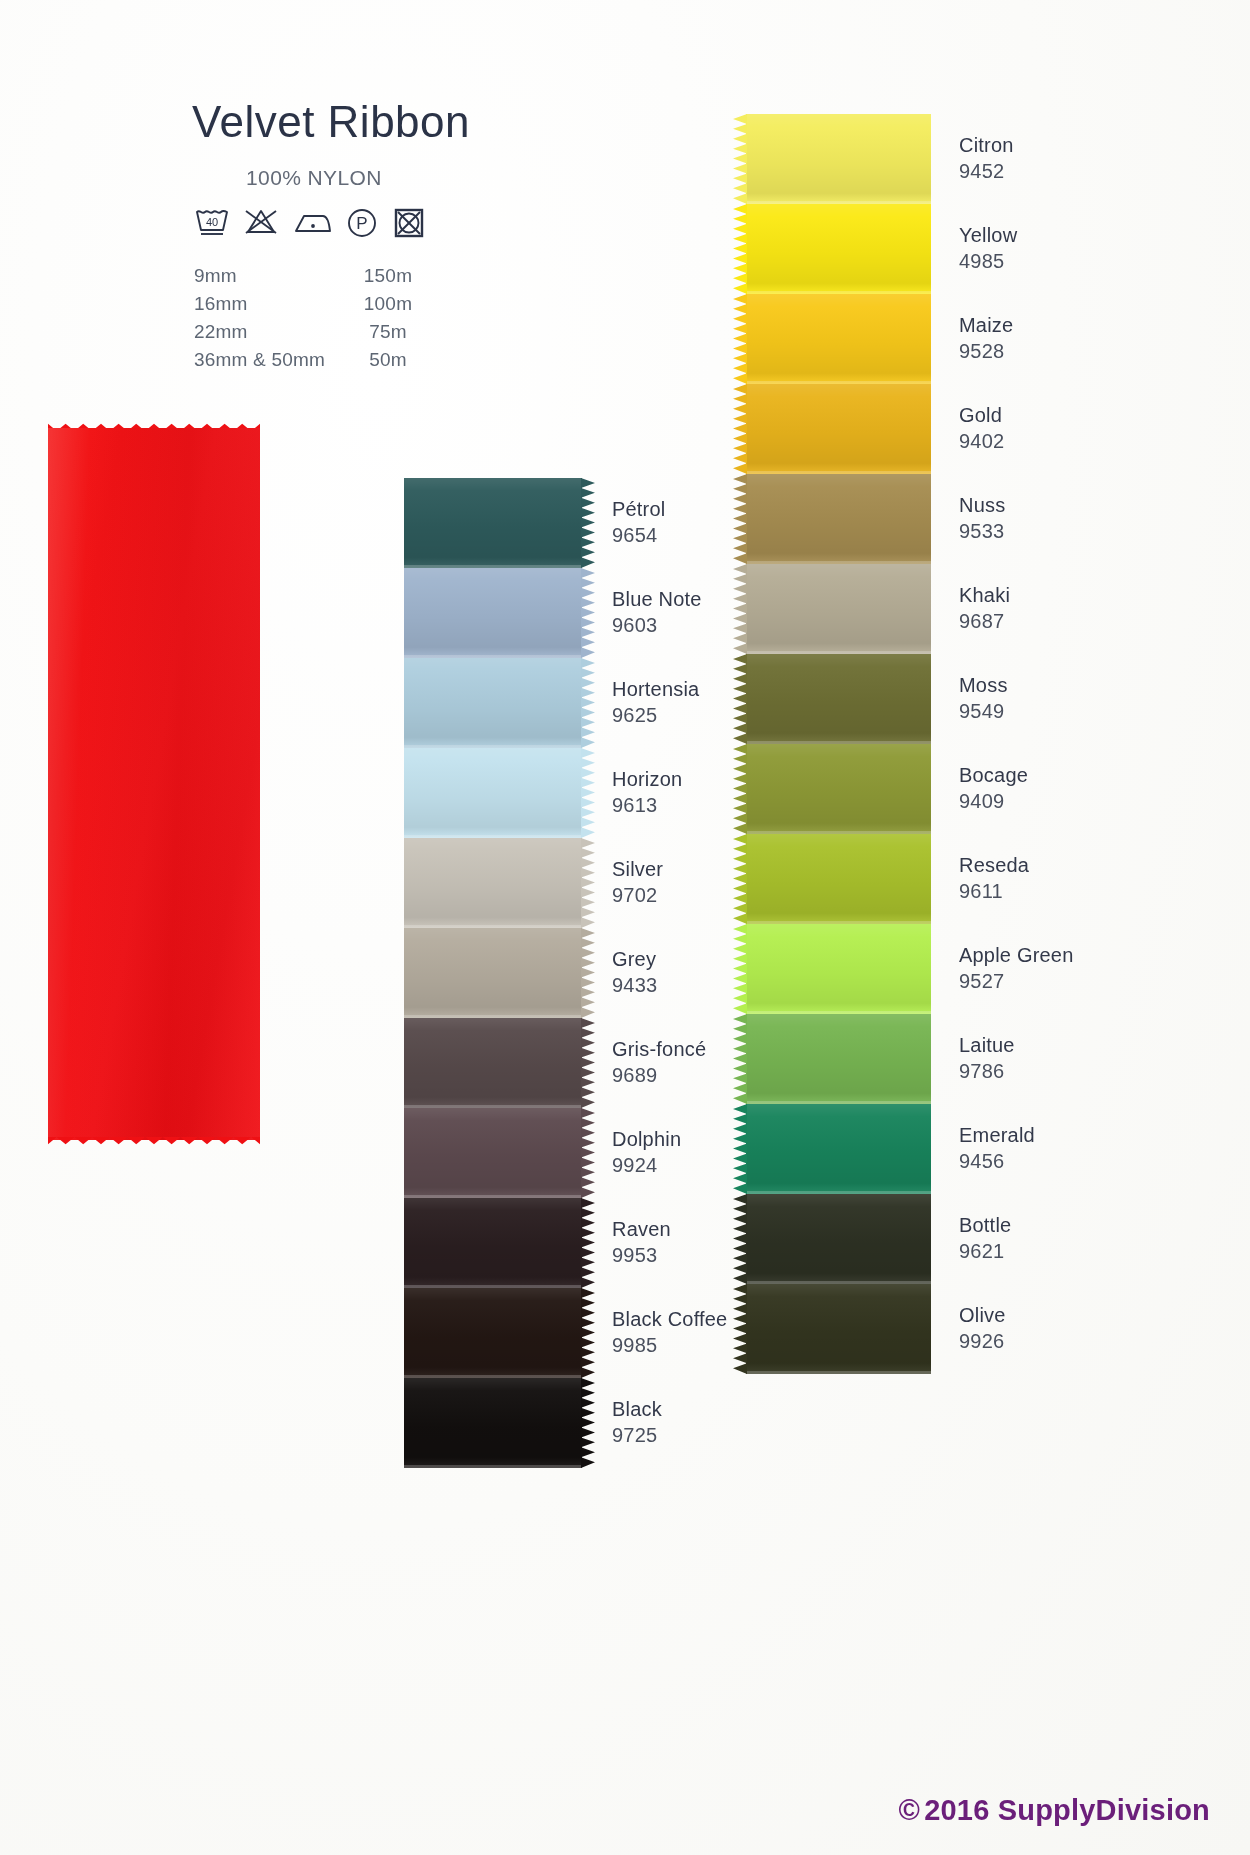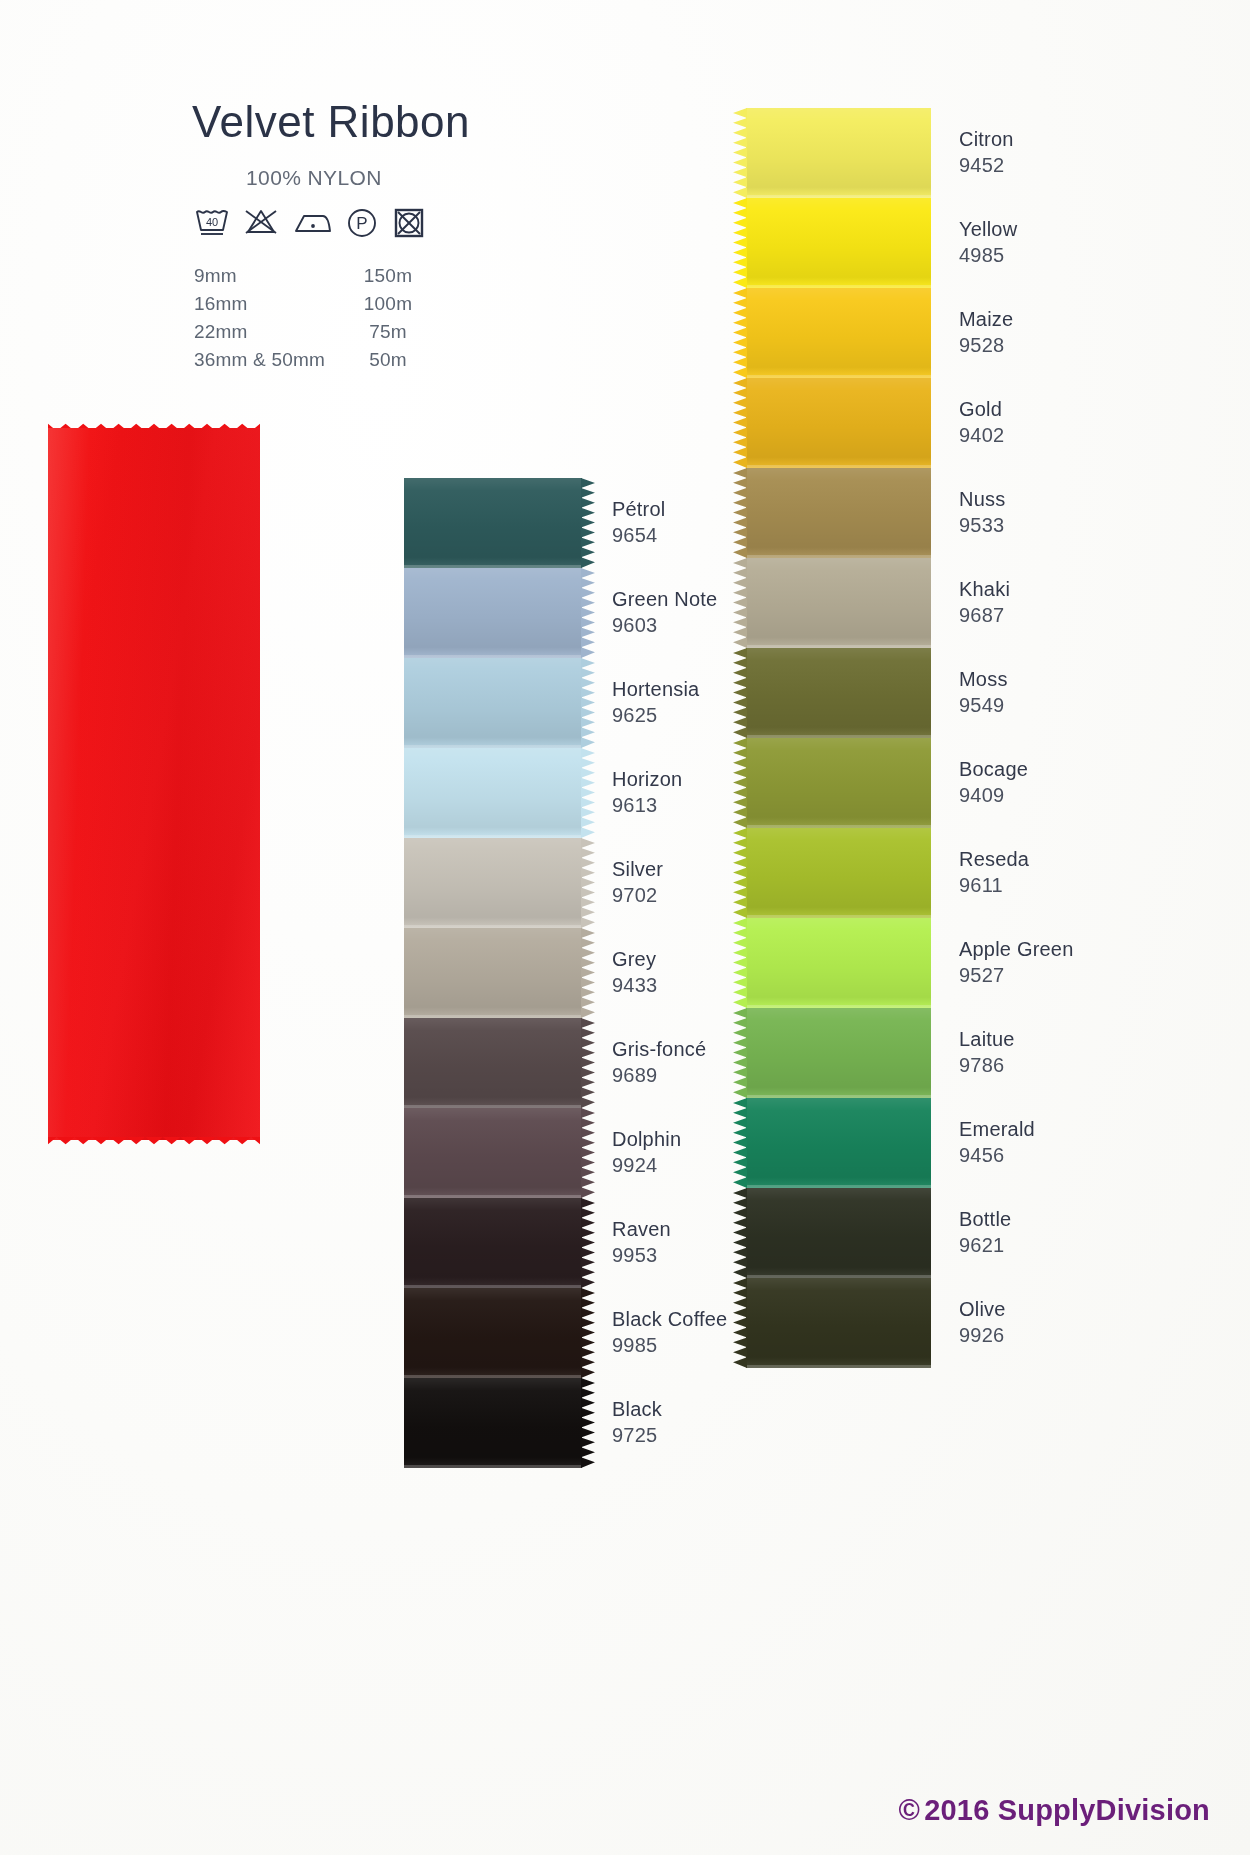--- a/index.html
+++ b/index.html
@@ -110,21 +110,21 @@
     left: 0; right: 0; top: 10px; bottom: 10px;
     background: linear-gradient(92deg, rgba(255,255,255,0.14) 0%, rgba(255,255,255,0.02) 18%, rgba(0,0,0,0.05) 60%, rgba(255,255,255,0.05) 100%);
     pointer-events: none;
   }
 
   
   .swatch-column {
     position: absolute;
   }
   #column-cool  { left: 404px; top: 478px; width: 330px; }
-  #column-warm  { left: 746px; top: 108px; width: 340px; }
+  #column-warm  { left: 746px; top: 114px; width: 340px; }
 
   .swatch-row {
     position: relative;
     display: flex;
     align-items: center;
   }
   #column-cool .swatch-row { flex-direction: row; }
   #column-warm .swatch-row { flex-direction: row; }
 
   .chip {
@@ -286,21 +286,21 @@
           <span class="chip-name">Pétrol</span>
           <span class="chip-code">9654</span>
         </div>
       </div>
       <div class="swatch-row">
         <div class="chip">
           <div class="chip-fill" style="background: rgb(159, 180, 205);"></div>
           <div class="chip-zig" style="background: rgb(159, 180, 205);"></div>
         </div>
         <div class="chip-label">
-          <span class="chip-name">Green Note</span>
+          <span class="chip-name">Blue Note</span>
           <span class="chip-code">9603</span>
         </div>
       </div>
       <div class="swatch-row">
         <div class="chip">
           <div class="chip-fill" style="background: rgb(174, 206, 222);"></div>
           <div class="chip-zig" style="background: rgb(174, 206, 222);"></div>
         </div>
         <div class="chip-label">
           <span class="chip-name">Hortensia</span>

